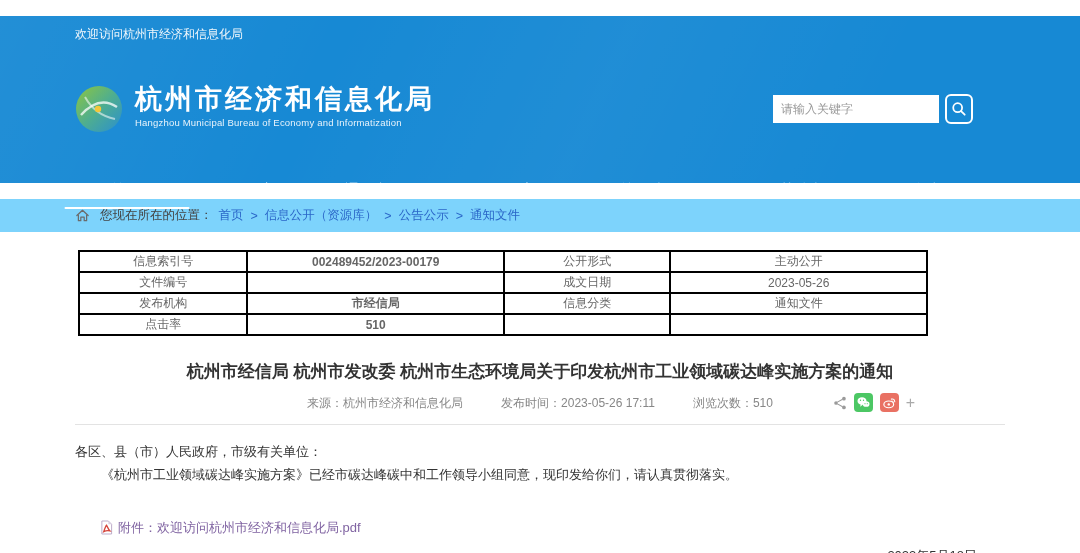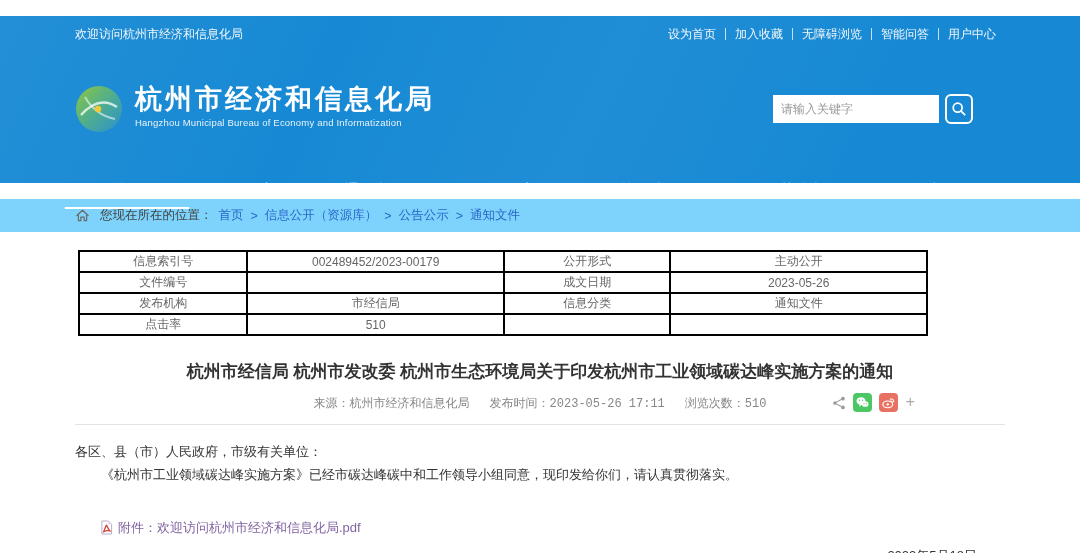--- a/index.html
+++ b/index.html
@@ -40,53 +40,46 @@
   .breadcrumb-bar .container { height:33px; display:flex; align-items:center; gap:6px; font-size:12.5px; color:#444; }
   .crumb-home { width:15px; height:15px; margin-right:4px; }
   .crumb-link { color:#2a66c8; text-decoration:none; cursor:pointer; }
   .crumb-sep { color:#2a66c8; margin:0 1px; }
 
   
   .info-table-wrap { margin-top:18px; padding-left:3px; }
   table.info-table { border-collapse:collapse; width:850px; table-layout:fixed; }
   table.info-table td { border:2px solid #000000; height:20px; font-size:12px; color:#666;
     text-align:center; padding:1px 4px; overflow:hidden; white-space:nowrap; }
-  td.c1 { width:168px; } td.c2 { width:256px; } td.c3 { width:166px; } td.c4 { width:256px; }
+  td.c1 { width:168px; } td.c2 { width:256px;font-weight:bold; } td.c3 { width:166px; } td.c4 { width:256px; }
 
   
   .article-title { margin-top:24px; text-align:center; font-size:17px; font-weight:bold; color:#333; }
   .meta-row { position:relative; margin-top:12px; padding-bottom:12px; border-bottom:1px solid #e3e3e3;
-    display:flex; justify-content:center; gap:20px; font-size:12px; color:#878787;font-family:Liberation Mono, monospace; }
+    display:flex; justify-content:center; gap:38px; font-size:12px; color:#878787; }
   .share-group { position:absolute; right:90px; top:-2px; display:flex; align-items:center; gap:7px; }
   .share-sq { width:19px; height:19px; border-radius:4px; display:flex; align-items:center; justify-content:center; cursor:pointer; }
   .share-wechat { background:#4cc764; }
   .share-weibo { background:#e97163; }
   .share-plus { color:#aaa; font-size:16px; line-height:16px; cursor:pointer; }
   .share-nodes { cursor:pointer; display:flex; align-items:center; }
 
   .article-body { margin-top:16px; font-size:13px; color:#333; line-height:1.75; }
   .article-body p.indent { text-indent:2em; }
   .attachment-row { margin-top:32px; padding-left:25px; display:flex; align-items:center; gap:5px; }
   .attachment-link { color:#8064a2; font-size:13px; text-decoration:none; cursor:pointer; }
   .signatures { margin-top:20px; text-align:right; padding-right:20px; font-size:13px; color:#333; }
   .doc-date { margin-top:10px; text-align:right; padding-right:28px; font-size:13px; color:#333; }
 </style>
 </head>
 <body>
 
 <div class="site-header">
   <div class="container topbar">
     <span class="topbar-welcome">欢迎访问杭州市经济和信息化局</span>
-    <nav class="topbar-links">
-      <a>设为首页</a>
-      <a>加入收藏</a>
-      <a>无障碍浏览</a>
-      <a>智能问答</a>
-      <a>用户中心</a>
-    </nav>
   </div>
 
   <div class="container brand-row">
     <div class="brand">
       <span class="logo">
         <svg viewBox="0 0 48 48" width="48" height="48">
           <defs>
             <linearGradient id="lg" x1="0" y1="0" x2="1" y2="1">
               <stop offset="0" stop-color="#8dc63f"></stop>
                 <stop offset="0.5" stop-color="#4fae8f"></stop>

